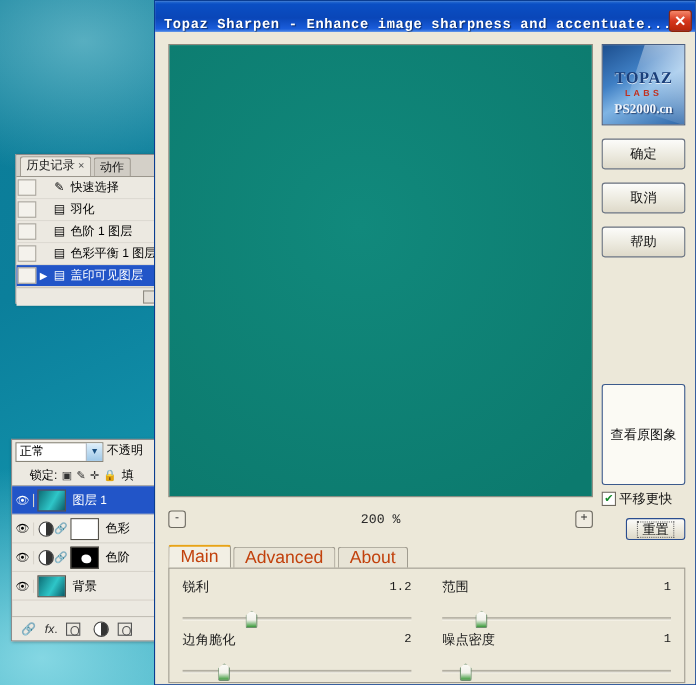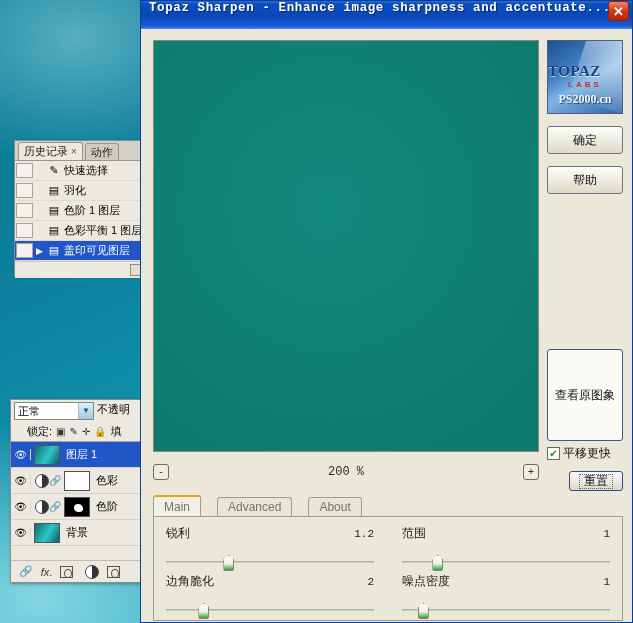--- a/index.html
+++ b/index.html
@@ -168,22 +168,22 @@
   #topaz-window {
     position: absolute;
     left: 140px; top: 0;
     width: 493px; height: 623px;
     background: #ece8d9;
     border: 1px solid #0a3d91;
   }
   .title-bar {
     height: 28px;
     background: linear-gradient(180deg,#2a6fd4 0%,#0a4fc4 10%,#0a46b8 55%,#1a5ddb 90%,#4f8ae8 100%);
-    display: flex; align-items: flex-start;
-    padding: 0 3px 0 8px;
+    display: flex; align-items: flex-end;
+    padding: 16px 3px 0 8px;
   }
   .title-text {
     flex: 1;
     color: #fff;
     font-family: "Liberation Mono", monospace;
     font-size: 12.5px;
     font-weight: bold;
     letter-spacing: 0.6px;
     text-shadow: 1px 1px 1px rgba(0,0,0,0.5);
     white-space: nowrap; overflow: hidden;
@@ -240,23 +240,23 @@
     width: 470px; height: 22px;
     display: flex; align-items: flex-end;
   }
   .tz-tab {
     height: 20px; line-height: 19px;
     padding: 0 10px;
     background: #e8e4d6;
     border: 1px solid #a09c90;
     border-bottom: none;
     border-radius: 3px 3px 0 0;
-    font-size: 12px;
-    color: #737373;
-    margin-right: 16px;
+    font-size: 16px;
+    color: #c2410c;
+    margin-right: 2px;
     cursor: pointer;
   }
   .tz-tab.active {
     background: #f2efe4;
     height: 22px; line-height: 20px;
     border-top: 2px solid #e8a317;
     font-weight: normal;
   }
   #tab-content {
     position: absolute;
@@ -316,20 +316,21 @@
   }
   #logo::before {
     content: "";
     position: absolute; right: -14px; top: -20px;
     width: 56px; height: 86px;
     background: linear-gradient(200deg, rgba(255,255,255,0.75), rgba(255,255,255,0));
     transform: rotate(18deg);
   }
   .logo-topaz {
     position: absolute; left: 0; right: 0; top: 22px;
+    text-align: center;
     font-family: "Liberation Serif", serif;
     font-size: 15px; font-weight: bold;
     letter-spacing: 0.5px;
     color: #1b3f7a;
     text-shadow: 0 1px 0 rgba(255,255,255,0.7);
   }
   .logo-labs {
     position: absolute; left: 0; right: 0; top: 39px;
     text-align: center;
     font-size: 8px; font-weight: bold; letter-spacing: 3px;
@@ -570,20 +571,21 @@
         </div>
       </div>
 
       <div id="right-col">
         <div id="logo">
           <span class="logo-topaz">TOPAZ</span>
           <span class="logo-labs">LABS</span>
           <span class="logo-watermark">PS2000.cn</span>
         </div>
         <div class="side-btn">确定</div>
+        <div class="side-btn">取消</div>
         <div class="side-btn">帮助</div>
       </div>
 
       <div id="orig-btn">查看原图象</div>
 
       <div id="pan-row">
         <span class="chk">✔</span>
         <span>平移更快</span>
       </div>
 

